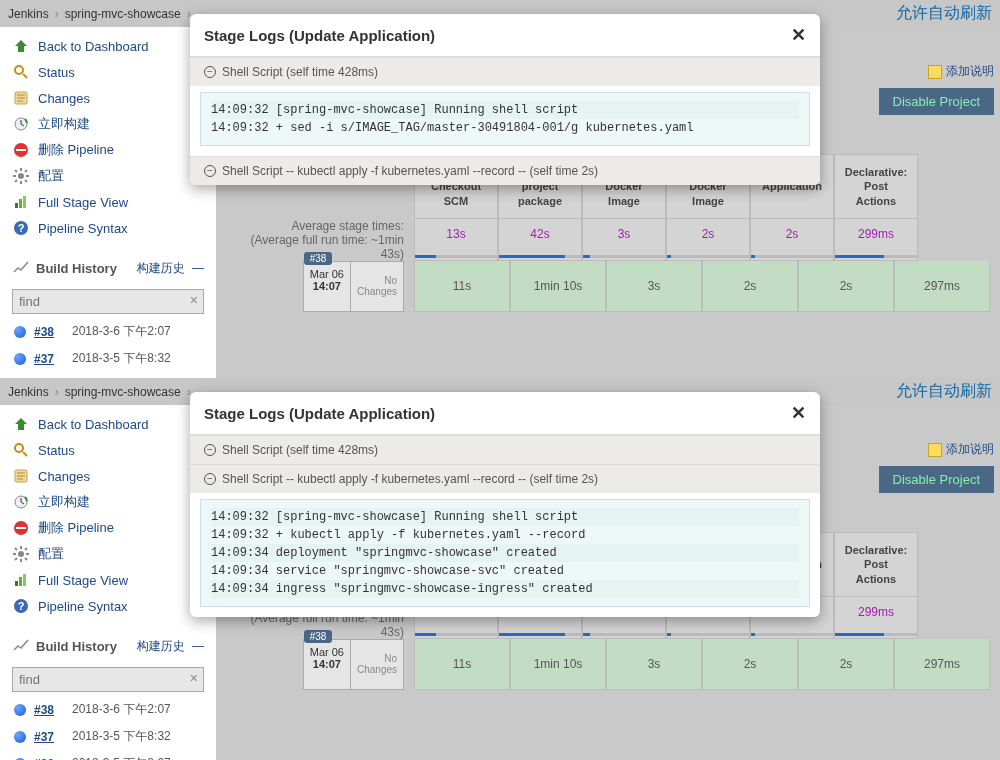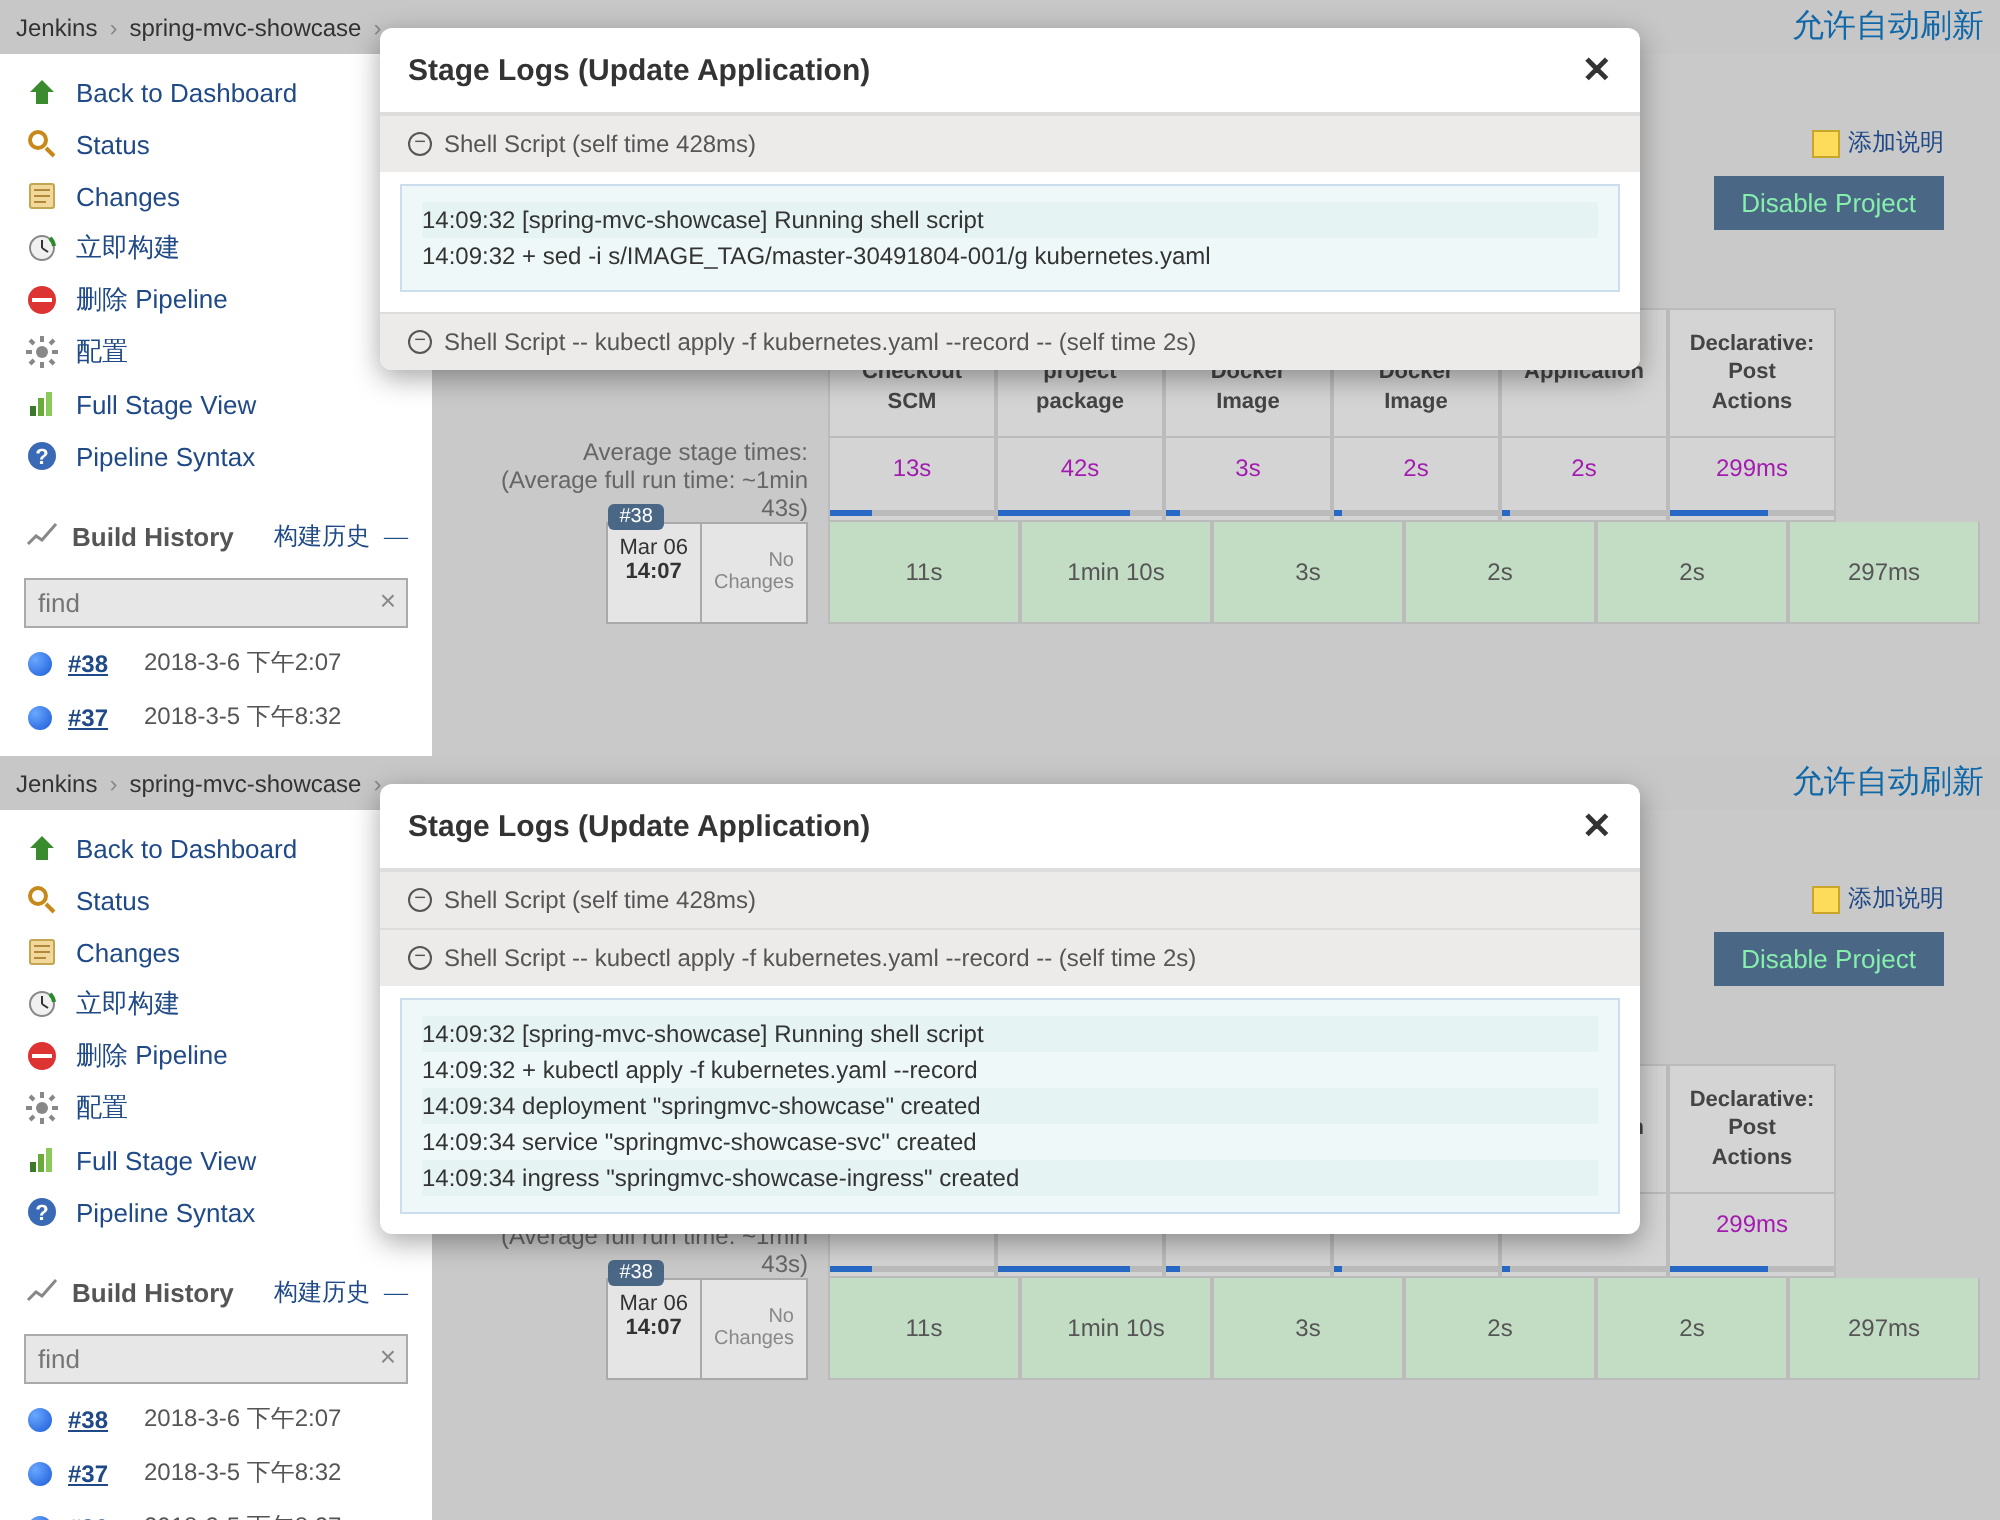--- a/index.html
+++ b/index.html
@@ -9,31 +9,31 @@
 .breadcrumb .crumb { color: #333; }
 .breadcrumb .sep { margin: 0 6px; color: #888; }
 .breadcrumb .right-link { margin-left: auto; color: #1168a8; font-size: 16px; }
 .body-wrap { display: flex; }
 .sidebar { width: 275px; padding: 6px 0; background: #ffffff; }
 .side-item { display: flex; align-items: center; gap: 8px; padding: 4px 12px; color: #204a87; font-size: 13px; cursor: pointer; }
 .side-item.bold { font-weight: normal; }
 .side-icon { width: 18px; height: 18px; display: flex; align-items: center; justify-content: center; flex-shrink: 0; }
 .bh-header { display: flex; align-items: center; padding: 8px 12px; margin-top: 10px; color: #555; }
 .bh-header .title { font-weight: bold; margin-left: 6px; }
-.bh-header .link { margin-left: auto; color: #204a87; font-size: 12px; font-family: Liberation Serif, serif; }
+.bh-header .link { margin-left: auto; color: #204a87; font-size: 12px; }
 .bh-header .link .minus { color: #204a87; margin-left: 4px; }
 .find-box { margin: 4px 12px; position: relative; }
 .find-box input { width: 100%; padding: 4px 20px 4px 6px; border: 1px solid #aaa; background: #e7e7e7; font-size: 13px; color: #555; }
 .find-box .clear { position: absolute; right: 6px; top: 3px; color: #888; font-size: 14px; cursor: pointer; }
 .build-row { display: flex; align-items: center; padding: 5px 14px; font-size: 12px; }
 .build-row .ball { width: 12px; height: 12px; border-radius: 50%; background: radial-gradient(circle at 30% 30%, #6aa7ff, #1a5bd6); margin-right: 8px; }
 .build-row .num { color: #204a87; font-weight: bold; text-decoration: underline; width: 38px; }
 .build-row .date { color: #555; }
 .main { flex: 1; padding: 6px 10px 14px; position: relative; }
-.top-right { position: absolute; right: 28px; top: 36px; display: flex; flex-direction: column; align-items: flex-end; gap: 8px; }
+.top-right { position: absolute; right: 6px; top: 36px; display: flex; flex-direction: column; align-items: flex-end; gap: 8px; }
 .add-desc { color: #204a87; font-size: 12px; display: flex; align-items: center; gap: 4px; }
 .add-desc .pencil { width: 14px; height: 14px; background: #fcdc5a; border: 1px solid #c9a52a; }
 .disable-btn { background: #4a6785; color: #86efac; border: none; padding: 6px 14px; font-size: 13px; cursor: pointer; }
 .stage-view-title { text-align: center; font-weight: bold; font-size: 20px; color: #333; margin: 88px 0 10px; }
 .stage-table { margin-left: 8px; }
 .st-head { display: flex; }
 .st-head-left { width: 180px; text-align: right; font-size: 12px; color: #666; padding: 18px 10px 2px 0; }
 .st-cols { display: flex; }
 .st-col { width: 84px; border: 1px solid #bbb; background: #d4d4d4; text-align: center; font-size: 11px; font-weight: bold; padding: 10px 4px; line-height: 1.3; color: #444; }
 .st-row2 { display: flex; }
@@ -46,21 +46,21 @@
 .build-box { display: flex; }
 .build-badge { background: #4a6785; color: #fff; font-size: 10px; padding: 1px 6px; border-radius: 3px; position: absolute; top: -10px; left: 0; }
 .build-date { border: 1px solid #aaa; background: #e5e5e5; font-size: 11px; padding: 6px 6px; text-align: center; color: #333; position: relative; }
 .build-nc { border: 1px solid #aaa; border-left: none; background: #e5e5e5; font-size: 10px; color: #888; padding: 6px; display: flex; align-items: center; }
 .st-cell { width: 96px; border: 1px solid #bbb; border-top: none; background: #c3ddc5; text-align: center; font-size: 12px; padding: 18px 0; color: #555; }
 .modal { position: absolute; left: 190px; right: 180px; top: 14px; background: #fff; border-radius: 6px; box-shadow: 0 4px 14px rgba(0,0,0,0.35); z-index: 50; overflow: hidden; }
 .modal-head { display: flex; align-items: center; padding: 10px 14px; font-weight: bold; font-size: 15px; color: #333; border-bottom: 1px solid #ddd; }
 .modal-close { margin-left: auto; font-size: 18px; font-weight: bold; cursor: pointer; }
 .modal-sec { padding: 7px 14px; font-size: 12px; color: #555; background: #ecebe9; border-top: 1px solid #ddd; display: flex; align-items: center; gap: 6px; }
 .modal-sec .circ { display: inline-flex; width: 12px; height: 12px; border: 1.5px solid #555; border-radius: 50%; align-items: center; justify-content: center; font-size: 10px; line-height: 1; }
-.modal-log { margin: 6px 10px 10px; background: #eef8f8; border: 1px solid #cde; font-family: Liberation Sans, sans-serif; font-size: 12px; line-height: 1.5; color: #333; padding: 8px 10px; white-space: pre; overflow-x: hidden; }
+.modal-log { margin: 6px 10px 10px; background: #eef8f8; border: 1px solid #cde; font-family: Liberation Mono, monospace; font-size: 12px; line-height: 1.5; color: #333; padding: 8px 10px; white-space: pre; overflow-x: hidden; }
 .modal-log div:nth-child(odd) { background: #e5f3f3; }
 </style>
 </head>
 <body>
 
 <div id="root">
     <div class="panel" style="height:378px">
       <div class="breadcrumb">
         <span class="crumb">Jenkins</span>
         <span class="sep">›</span>

